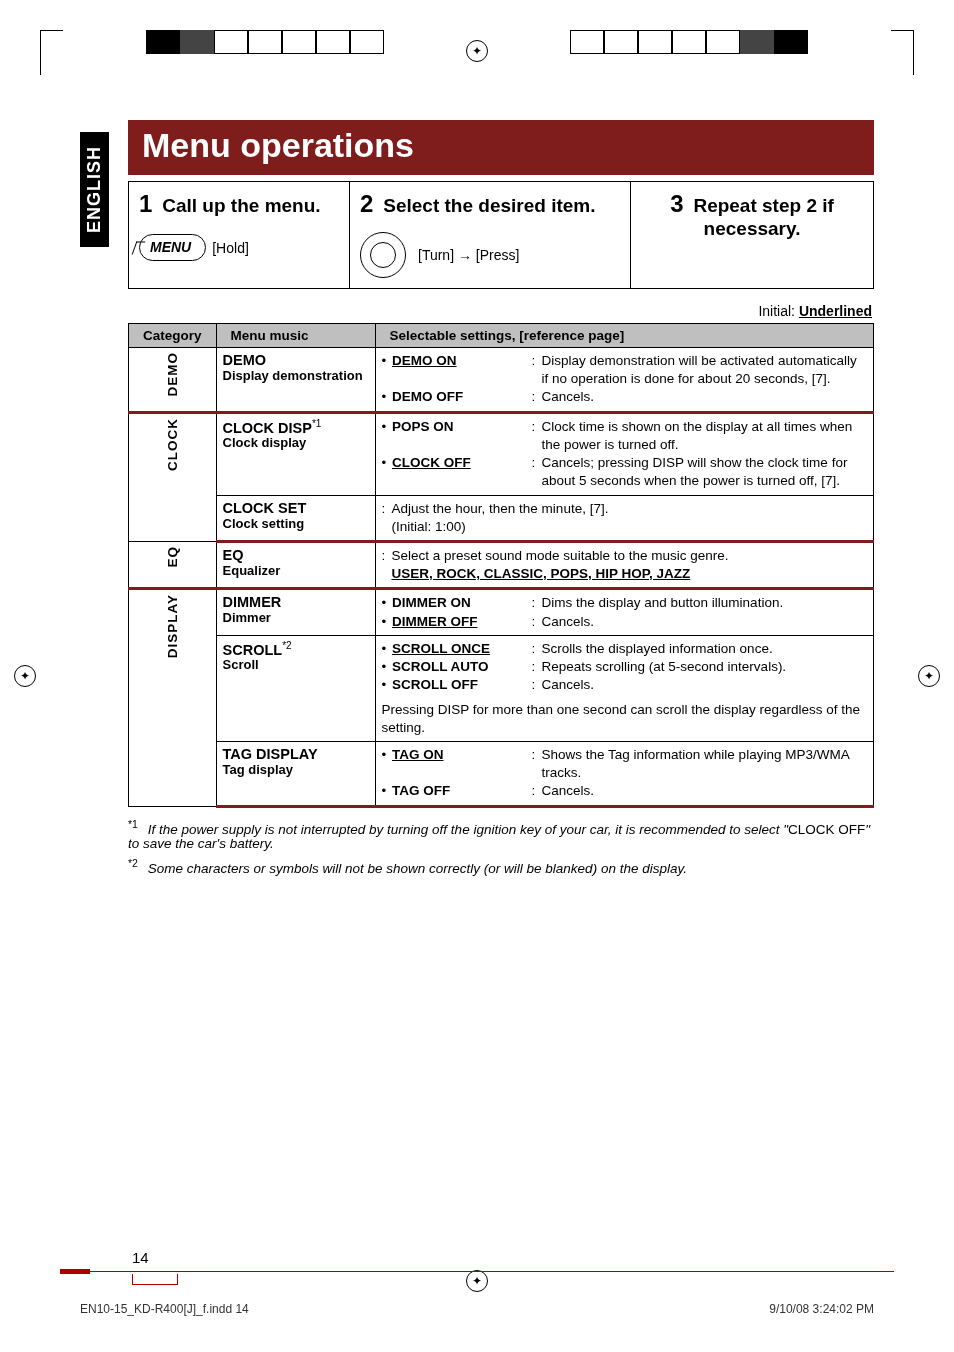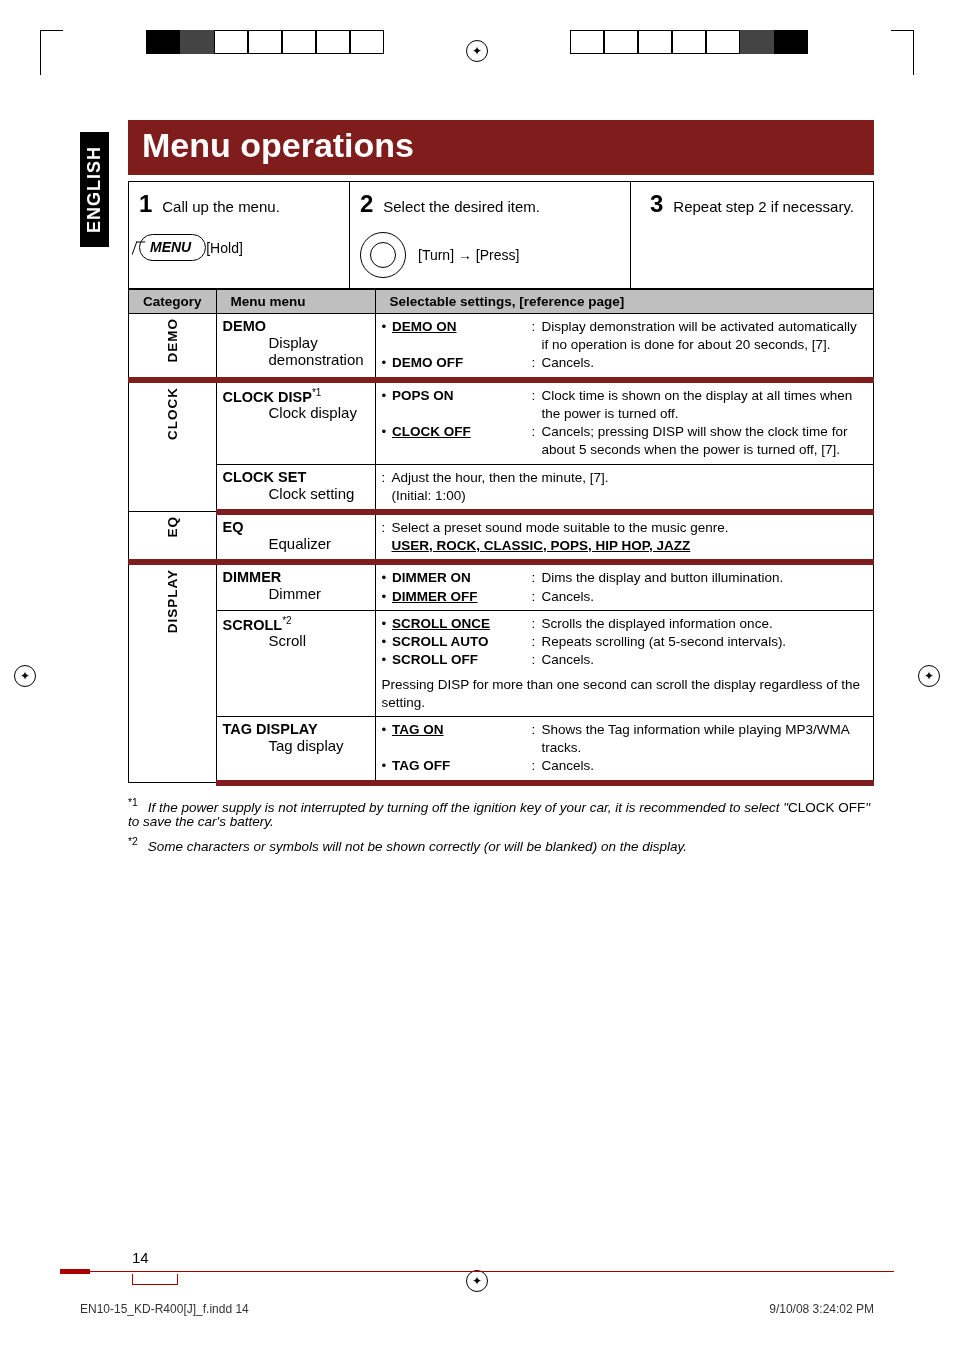--- a/index.html
+++ b/index.html
@@ -79,25 +79,25 @@
     font-size: 14px;
   }
   .step + .step { border-left: 1px solid #000; }
   .step:nth-child(1){ flex: 0 0 200px; }
   .step:nth-child(2){ flex: 0 0 260px; }
   .step:nth-child(3){ flex: 1; text-align: center; }
   .step-num {
     font-size: 24px; font-weight: 800; margin-right: 6px;
     font-family: "Arial Narrow", Arial, sans-serif;
   }
-  .step-label { font-weight: 400; font-size: 15px; margin-top: 38px; }
+  .step-label { font-weight: 700; font-size: 19px; margin-top: 38px; }
   .step-body { margin-top: 6px; font-size: 14px; }
 
   .menu-btn {
-    display: inline-flex; align-items: center; gap: 0;
+    display: inline-flex; align-items: center; gap: 6px;
     margin-top: 10px;
   }
   .menu-oval {
     border: 1.5px solid #000; border-radius: 14px;
     padding: 4px 14px 5px 10px;
     font-style: italic; font-weight: 700;
     position: relative;
   }
   .menu-oval::before {
     content: "";
@@ -152,24 +152,24 @@
     padding: 0;
   }
   .cat-rot {
     writing-mode: vertical-rl;
     transform: rotate(180deg);
     display: inline-block;
     letter-spacing: 1px;
     font-family: "Arial Narrow", Arial, sans-serif;
   }
   .row-top td { border-top: 1px solid #000; }
-  .row-bottom td { border-bottom: 6px solid #7f1d1d; }
+  .row-bottom td { border-bottom: 3px solid #7f1d1d; }
 
   .mi { font-weight: 800; font-family: "Arial Narrow", Arial, sans-serif; font-size: 14.5px;}
-  .mi-sub { font-weight: 400; font-family: inherit; font-size: 15px; margin-left: 46px;}
+  .mi-sub { font-weight: 700; font-family: inherit; font-size: 13px;}
   .bullet { margin-right: 2px; }
   .u { text-decoration: underline; font-weight: 800; }
   .b { font-weight: 800; font-family: "Arial Narrow", Arial, sans-serif;}
   .star-sup {
     font-size: 10px; vertical-align: super;
     font-family: Arial, sans-serif;
   }
 
   .footnotes {
     margin-top: 10px; font-size: 13.5px;
@@ -266,26 +266,29 @@
           <span class="knob"></span>
           <span>[Turn] → [Press]</span>
         </div>
       </div>
       <div class="step">
         <span class="step-num">3</span>
         <span class="step-label">Repeat step 2 if necessary.</span>
       </div>
     </div>
 
+    <div class="initial">
+      <span>Initial: </span><b>Underlined</b>
+    </div>
 
     <table class="menu">
       <tbody>
           <tr>
         <th>Category</th>
-        <th style="width:130px">Menu menu</th>
+        <th style="width:130px">Menu music</th>
         <th>Selectable settings, [reference page]</th>
       </tr>
 
       <tr class="row-top row-bottom">
         <td class="cat-cell"><span class="cat-rot">DEMO</span></td>
         <td>
           <div class="mi">DEMO</div>
           <div class="mi-sub">Display demonstration</div>
         </td>
         <td class="settings-cell">

